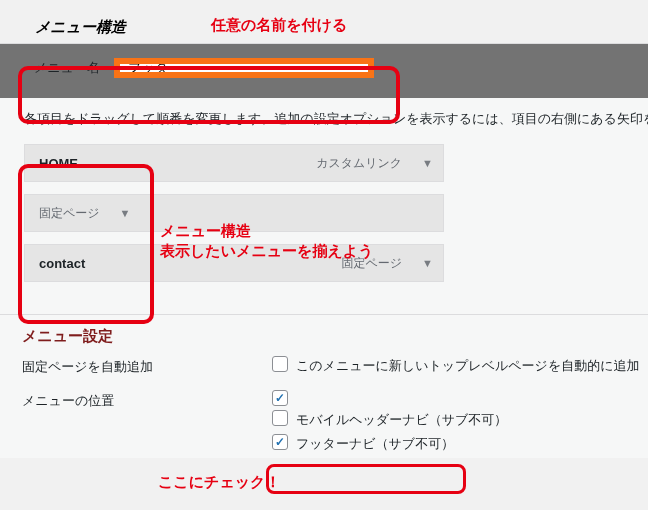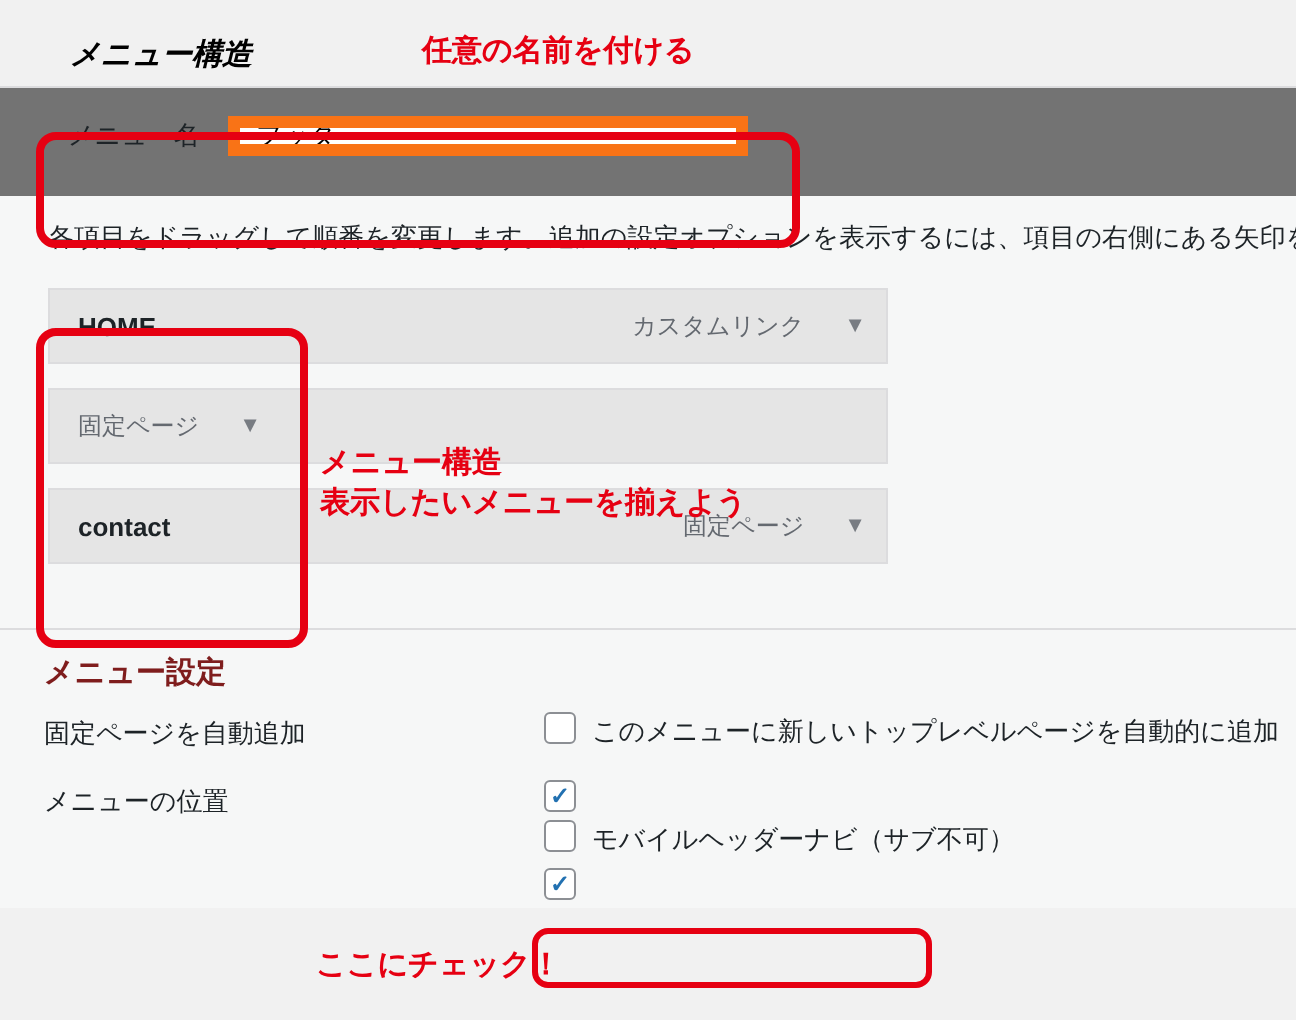--- a/index.html
+++ b/index.html
@@ -221,20 +221,21 @@
       <div class="value-col">
         <div class="check-line">
           <span class="cbox">✓</span>
         </div>
         <div class="check-line">
           <span class="cbox"></span>
           <span>モバイルヘッダーナビ（サブ不可）</span>
         </div>
         <div class="check-line">
           <span class="cbox">✓</span>
+          <span>フッターナビ（サブ不可）</span>
         </div>
       </div>
     </div>
   </div>
 
   <div class="annotation" style="top:473px; left:158px;">ここにチェック！</div>
   <div class="red-box" style="top:464px; left:266px; width:200px; height:30px; border-width:3px; border-radius:8px;"></div>
 
 </div>
 

